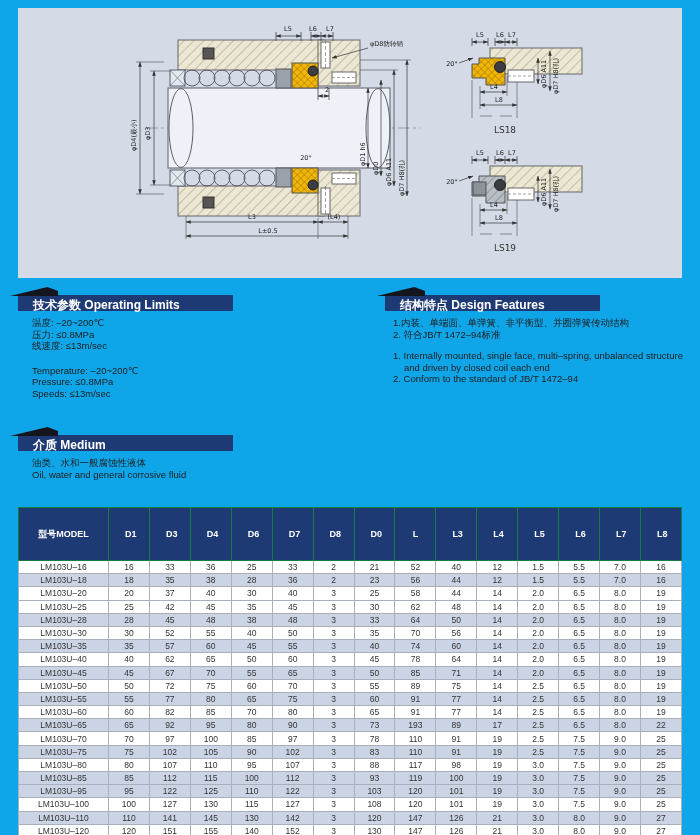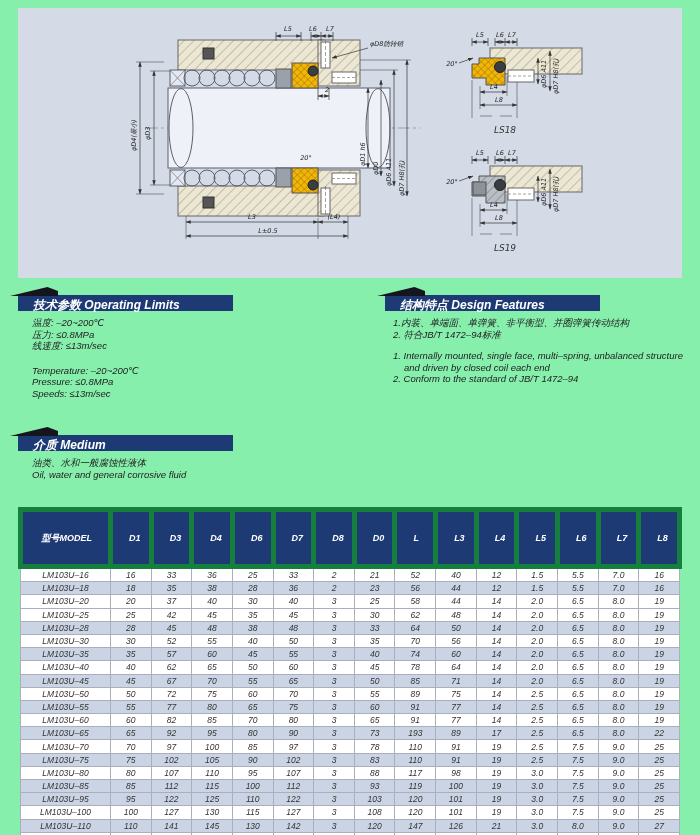--- a/index.html
+++ b/index.html
@@ -1,37 +1,37 @@
 <!DOCTYPE html>
 <html><head>
 <meta charset="utf-8">
 <style>
   html,body{margin:0;padding:0;background:#fff;}
   body{font-family:"Liberation Sans","DejaVu Sans",sans-serif;color:#1a1a1a;}
-  #page{position:relative;width:700px;height:835px;background:#86efac;overflow:hidden;font-style:italic;}
+  #page{position:relative;width:700px;height:835px;background:#0ea5e9;overflow:hidden;}
 
   
   .panel{position:absolute;left:18px;top:8px;width:664px;height:270px;background:#d4dae6;}
 
   
   .sec{position:absolute;}
   .bar{position:relative;background:#1d3a74;color:#fff;font-weight:bold;
        font-size:12px;height:16px;line-height:20px;padding-left:15px;width:200px;}
   .flag{position:absolute;top:-8px;left:-8px;width:48px;height:9px;background:#15151d;
         clip-path:polygon(0 100%,78% 0,100% 45%,100% 100%);}
   .txt{font-size:9.5px;line-height:11.5px;color:#222;margin-left:14px;}
   .txt div{white-space:nowrap;}
   .gap6{margin-top:6px;} .gap13{margin-top:13px;} .gap10{margin-top:10px;}
   .hang{padding-left:11px;text-indent:-11px;white-space:normal !important;}
 
   
   table.spec{position:absolute;left:18px;top:507px;width:664px;border-collapse:collapse;
              table-layout:fixed;font-size:8.5px;}
   table.spec th{background:#1d3a74;color:#fff;font-size:9px;font-weight:bold;height:20px;
-                border:5px solid #15803d;padding:16px;text-align:right;}
+                border:1px solid #15803d;padding:16px;text-align:center;}
   table.spec td{height:12.2px;line-height:12px;text-align:center;color:#333;
                 border:1px solid #a9b0bc;padding:0;}
   table.spec tr.alt{background:#cbd4e4;}
   table.spec tr{background:#fff;}
 
   
   svg text{font-family:"DejaVu Sans","Liberation Sans",sans-serif;font-size:6.5px;fill:#222;}
   svg text.cap{font-size:9px;fill:#333;}
 </style>
 </head>

